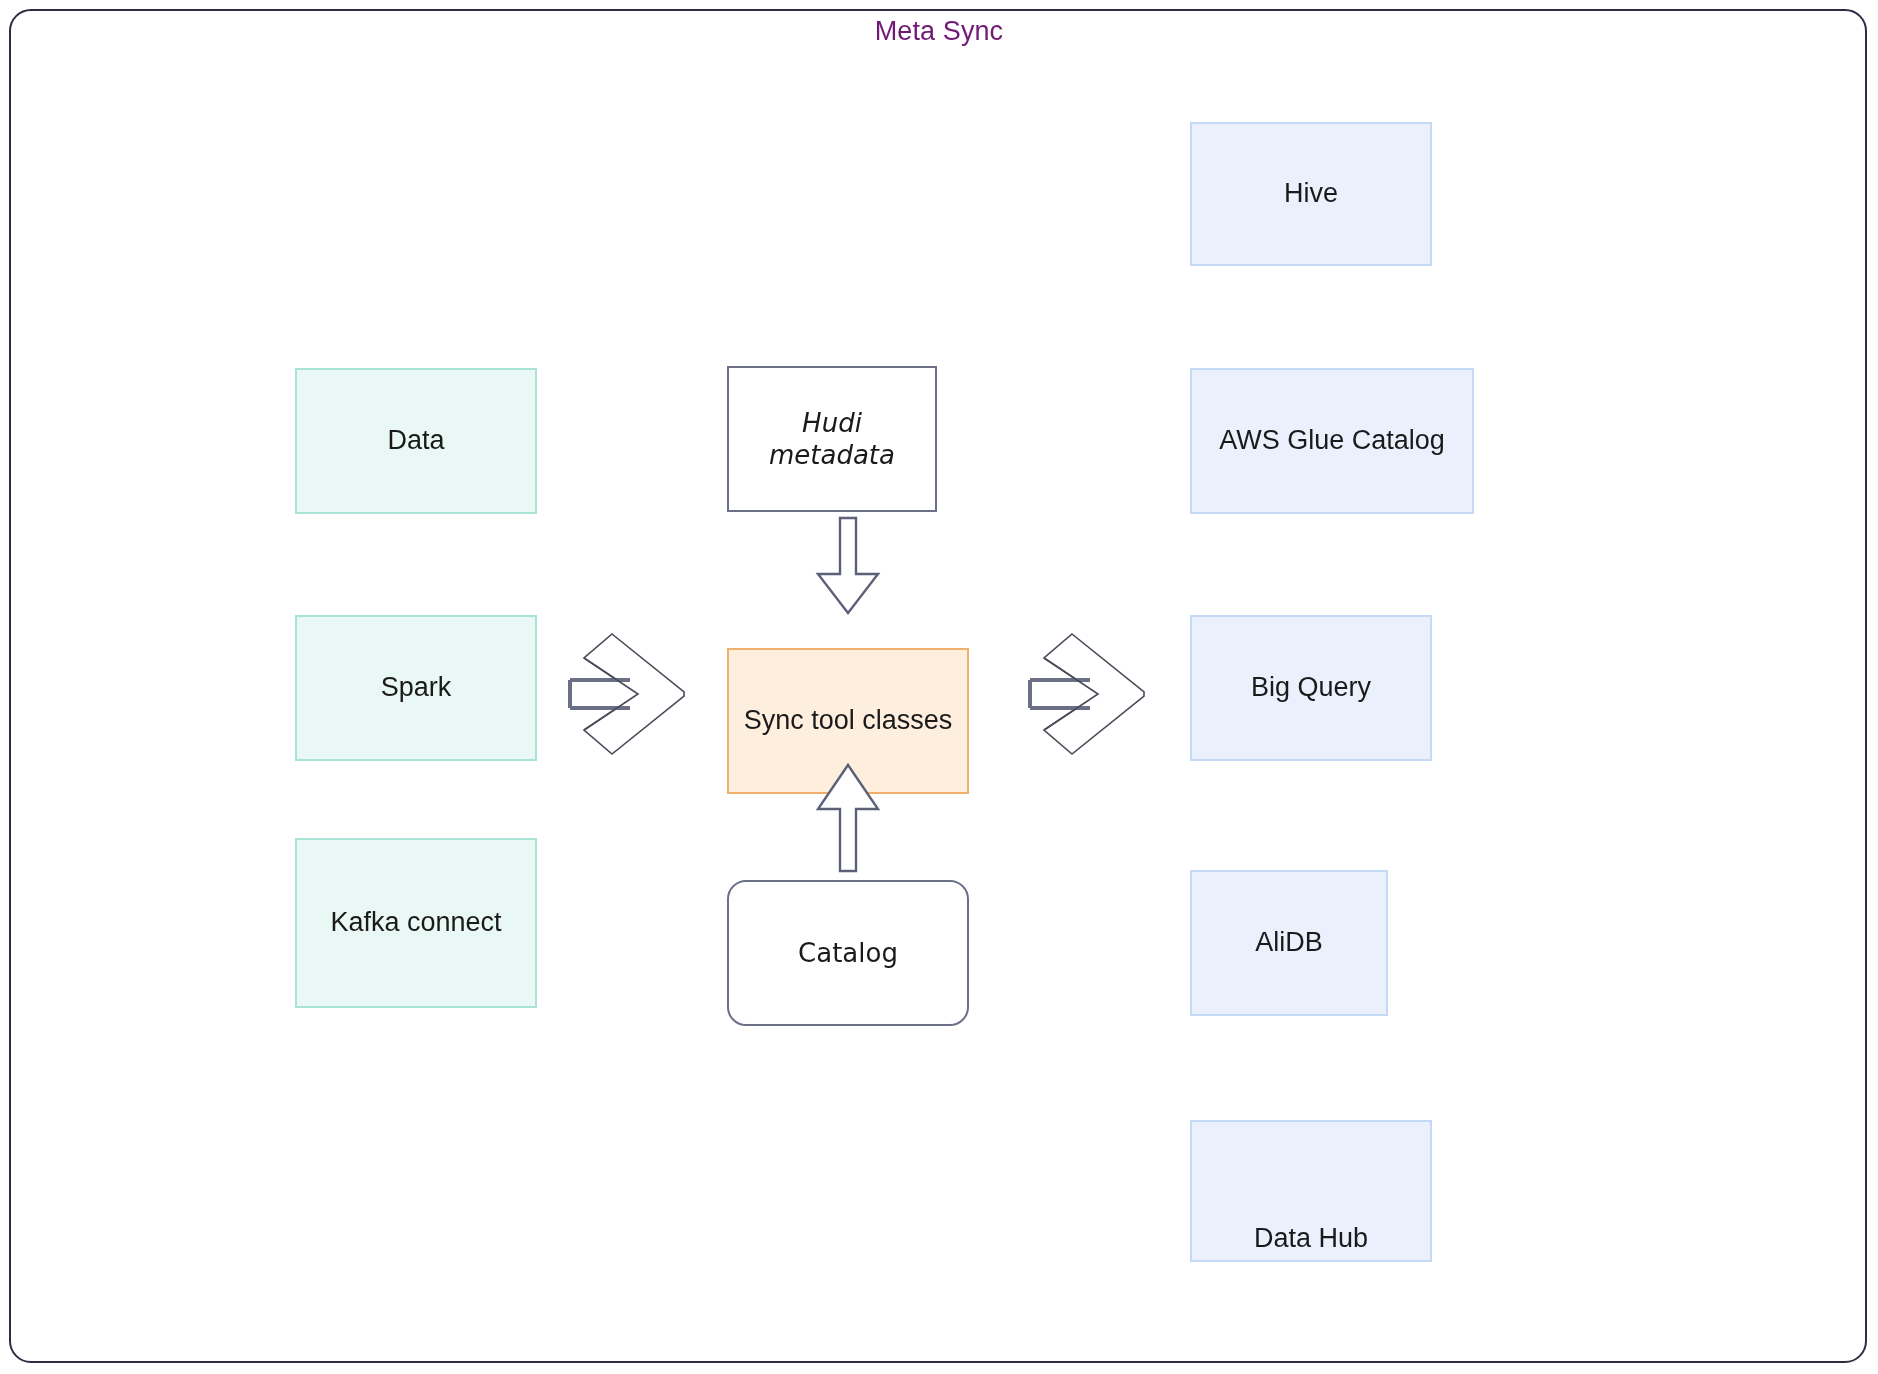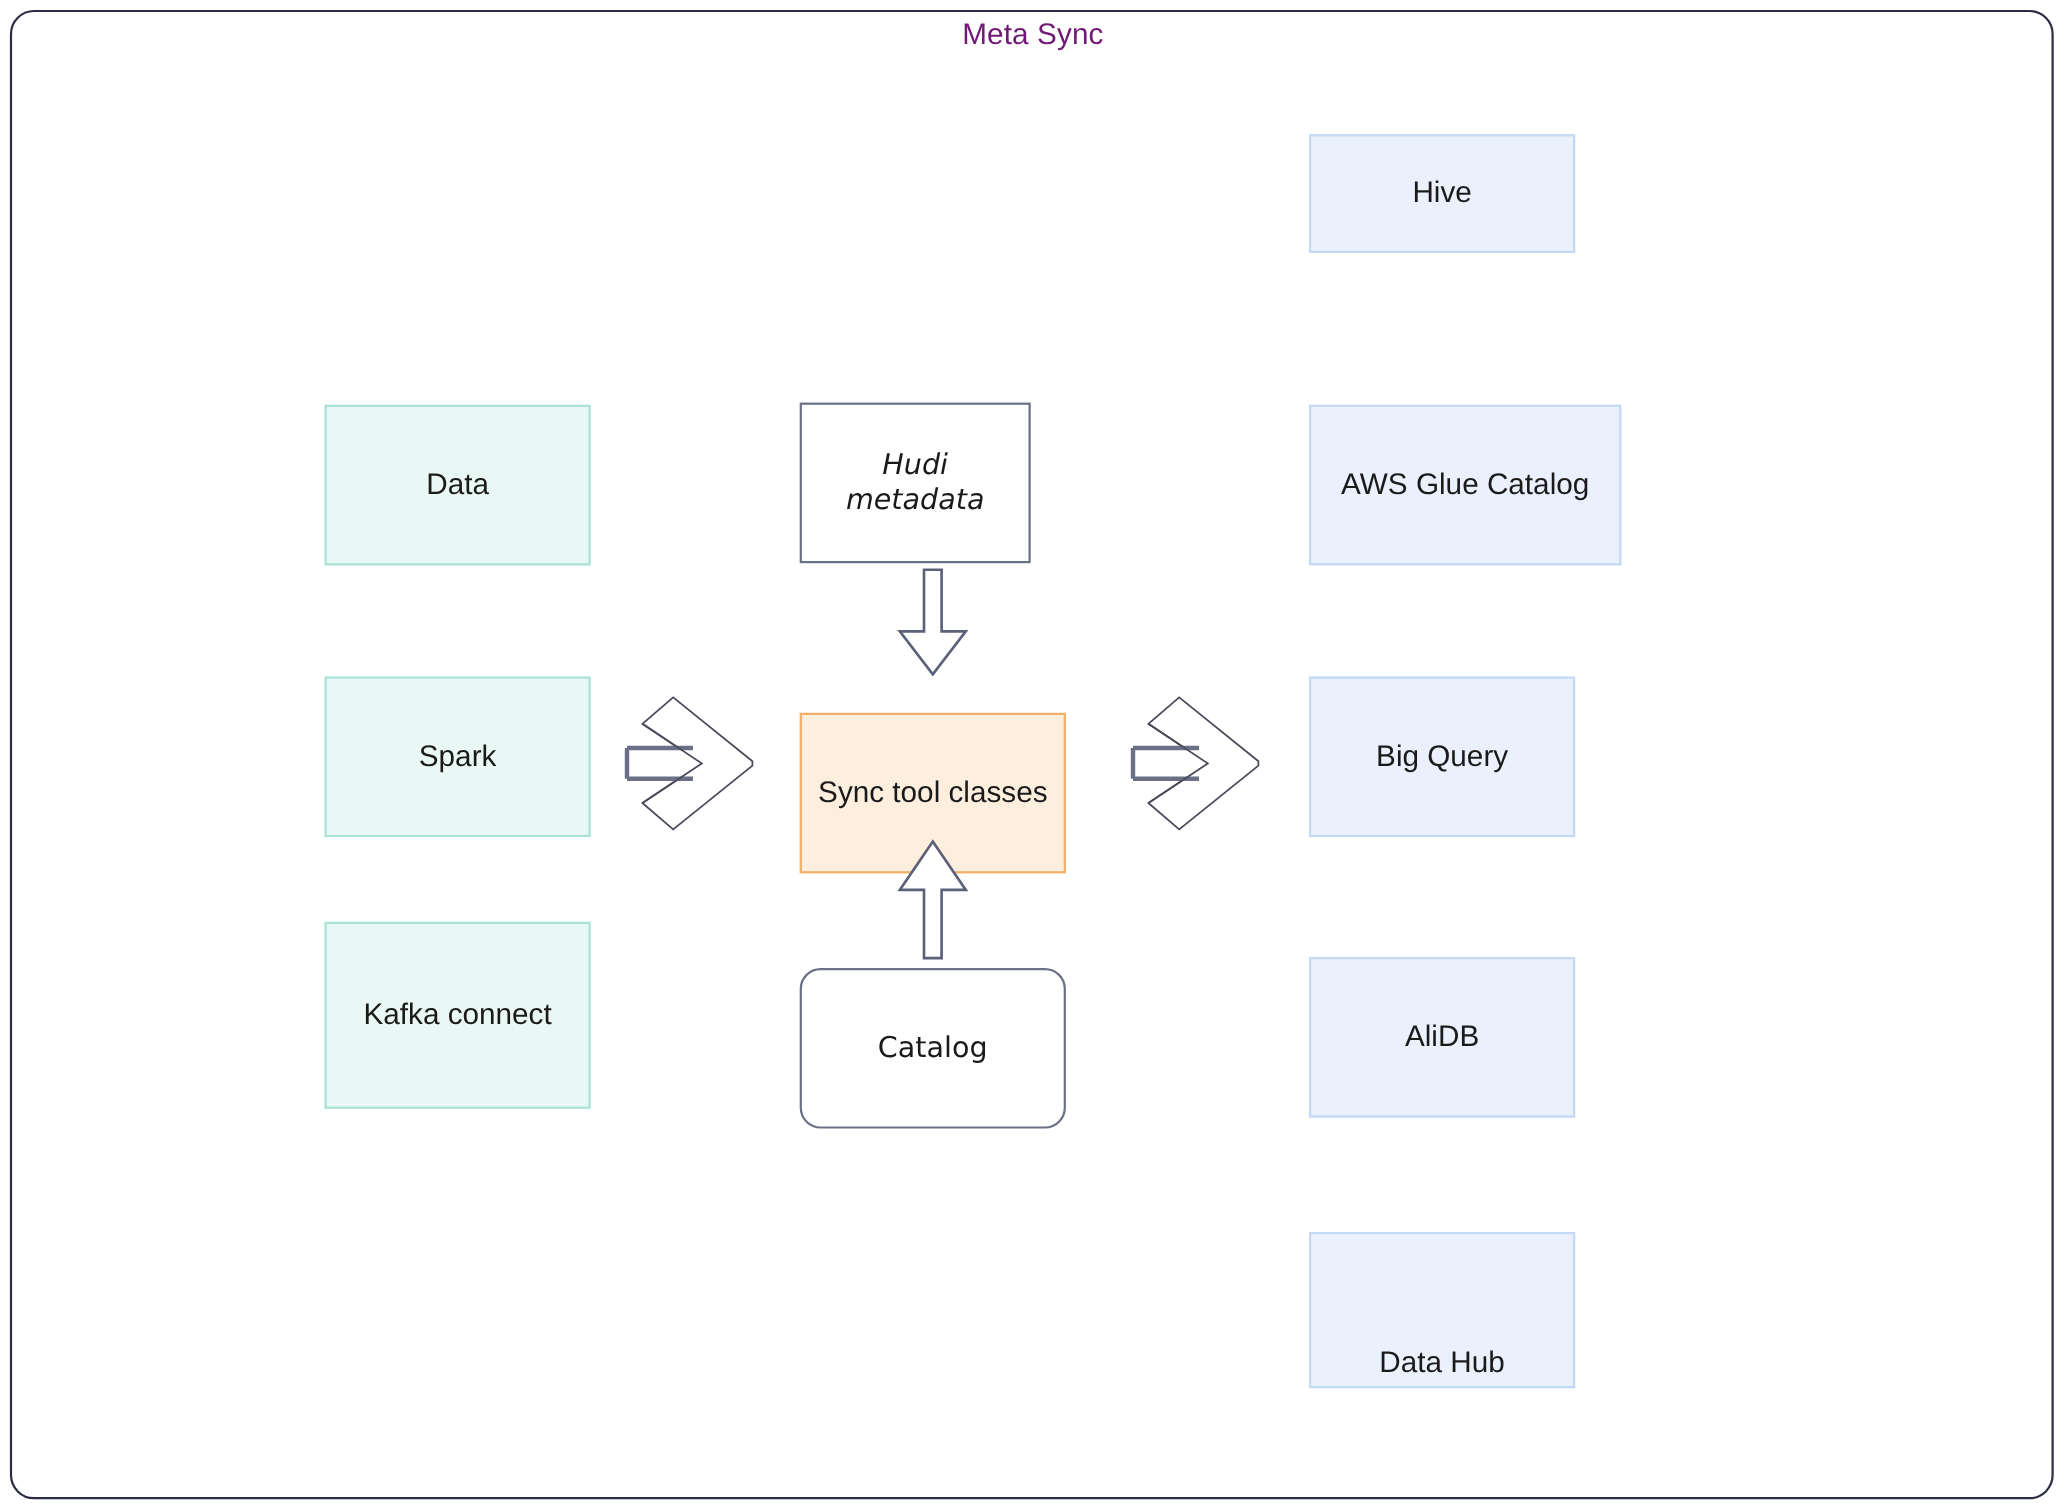--- a/index.html
+++ b/index.html
@@ -118,33 +118,33 @@
   </div>
 
   <div class="node center" style="left:727px; top:615px; width:242px; height:146px;margin-top:33px;">
     <span>Sync tool classes</span>
   </div>
 
   <div class="node plain" style="left:727px; top:880px; width:242px; height:146px;border-radius:19px;">
     <span>Catalog</span>
   </div>
 
-  <div class="node target" style="left:1190px; top:122px; width:242px; height:108px;">
+  <div class="node target" style="left:1190px; top:122px; width:242px; height:144px;">
     <span>Hive</span>
   </div>
 
   <div class="node target" style="left:1190px; top:368px; width:284px; height:146px;">
     <span>AWS Glue Catalog</span>
   </div>
 
   <div class="node target" style="left:1190px; top:615px; width:242px; height:146px;">
     <span>Big Query</span>
   </div>
 
-  <div class="node target" style="left:1190px; top:870px; width:242px; height:146px;">
+  <div class="node target" style="left:1190px; top:870px; width:198px; height:146px;">
     <span>AliDB</span>
   </div>
 
   <div class="node target" style="left:1190px; top:1120px; width:242px; height:142px;align-items:flex-end;">
     <span>Data Hub</span>
   </div>
 
   <div class="arrow" style="left:570px; top:634px; width:118px; height:120px;">
     <svg width="118" height="120" viewBox="0 0 118 120">
       <polygon points="42,0 114,58 114,62 42,120 14,96 68,60 14,24" fill="#ffffff" stroke="#4a4a5a" stroke-width="1.6" stroke-linejoin="miter"></polygon>

